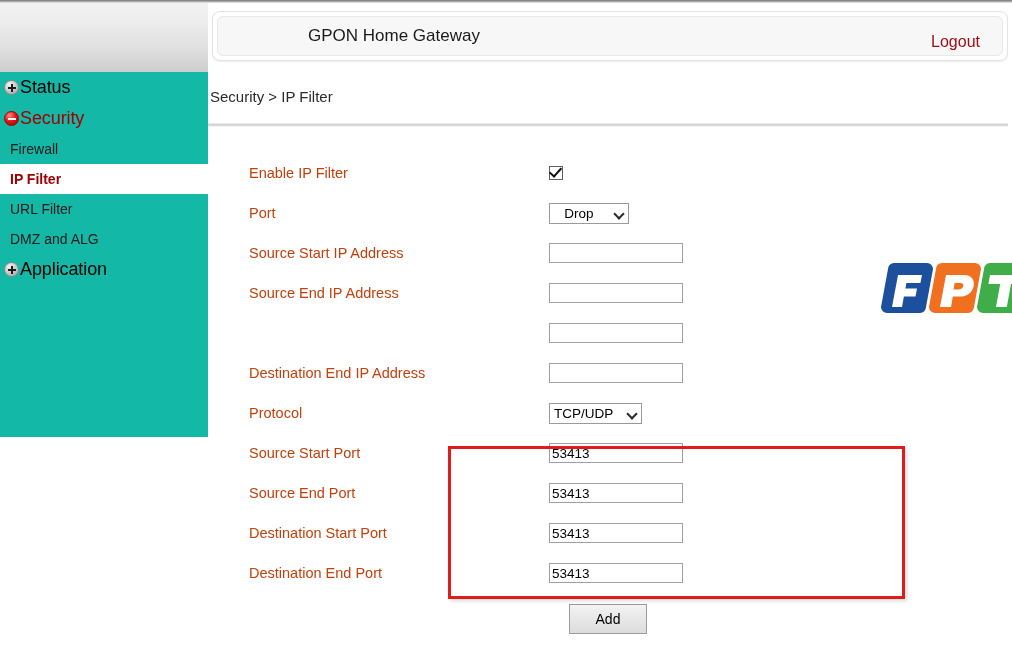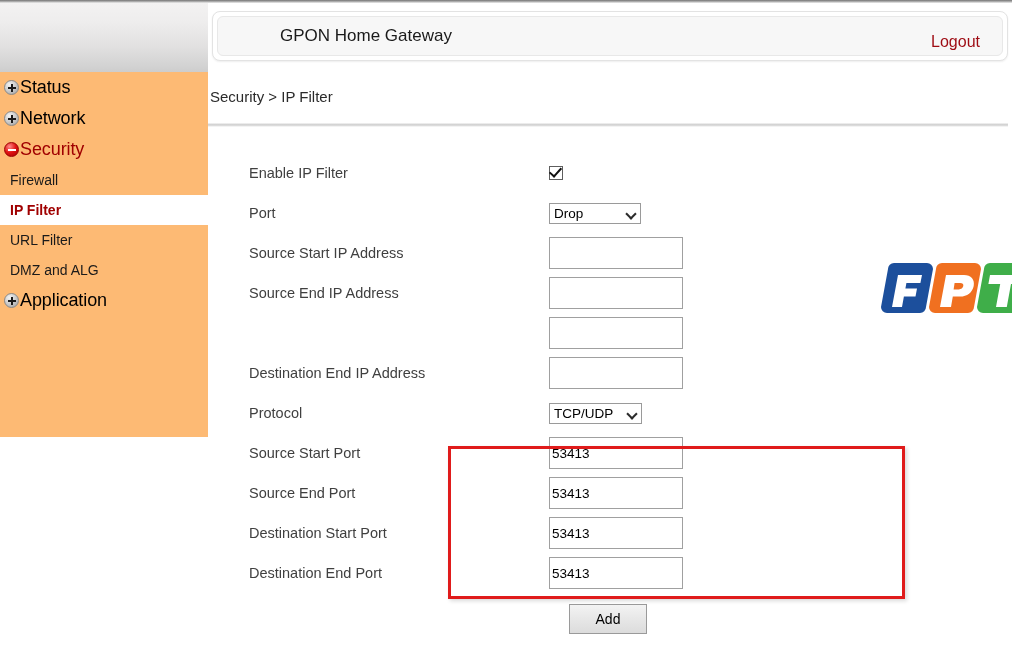--- a/index.html
+++ b/index.html
@@ -22,21 +22,21 @@
     width: 1012px; height: 3px;
     background: linear-gradient(to bottom, #7d7d7d 0px, #8e8e8e 1px, #c9c9c9 2px, #e8e8e8 3px);
   }
 
   
   .sidebar {
     position: absolute;
     left: 0; top: 3px;
     width: 208px;
     height: 434px;
-    background: #fdba74;
+    background: #14b8a6;
   }
   .sidebar-head {
     position: absolute;
     left: 0; top: 0;
     width: 208px; height: 69px;
     background: linear-gradient(to bottom, #f3f2f2 0%, #eeeded 28%, #e2e1e1 62%, #d2d2d2 92%, #cdcdcd 100%);
   }
   .sidebar-nav {
     position: absolute;
     left: 0; top: 69px;
@@ -131,20 +131,21 @@
     border-radius: 6px;
     box-sizing: border-box;
     display: flex;
     align-items: center;
     justify-content: space-between;
     padding: 0 22px 0 62px;
   }
   .app-title {
     font-size: 17px;
     color: #1a1a1a;
+    margin-left: 28px;
   }
   .logout-link {
     font-size: 16px;
     color: #9e0b13;
     cursor: pointer;
     margin-top: 12px;
   }
 
   .breadcrumb {
     position: absolute;
@@ -169,31 +170,31 @@
   .frow {
     position: relative;
     height: 40px;
     display: flex;
     align-items: center;
   }
   .flabel {
     position: absolute;
     left: 41px;
     font-size: 14.5px;
-    color: #404040;
+    color: #c2410c;
     white-space: nowrap;
   }
   .fctl {
     position: absolute;
     left: 341px;
   }
 
   input[type="text"].tin {
     width: 134px;
-    height: 32px;
+    height: 20px;
     box-sizing: border-box;
     border: 1px solid #a0a0a0;
     background: #ffffff;
     font-family: "Liberation Sans", sans-serif;
     font-size: 13.5px;
     color: #000000;
     padding: 0 2px;
     outline: none;
   }
 
@@ -236,21 +237,21 @@
   }
   .sel .chev::before {
     content: "";
     position: absolute;
     left: 1px; top: 2px;
     width: 6px; height: 6px;
     border: solid #2b2b2b;
     border-width: 0 0 2px 2px;
     transform: rotate(-45deg);
   }
-  .sel.mode { width: 92px; }
+  .sel.mode { width: 80px; text-align: center; }
   .sel.proto { width: 93px; }
 
   
   .redbox {
     position: absolute;
     left: 240px; top: 443px;
     width: 457px;
     height: 153px;
     border: 3px solid #e01b1b;
     box-sizing: border-box;
@@ -298,27 +299,20 @@
   <div class="sidebar-nav">
 
     <div class="nav-top">
       <span class="ic-toggle plus">
           <i class="bar-h"></i>
           <i class="bar-v"></i>
         </span>
       <span class="nav-label">Status</span>
     </div>
 
-    <div class="nav-top">
-      <span class="ic-toggle plus">
-          <i class="bar-h"></i>
-          <i class="bar-v"></i>
-        </span>
-      <span class="nav-label">Network</span>
-    </div>
 
     <div class="nav-top expanded">
       <span class="ic-toggle minus">
           <i class="bar-h"></i>
         </span>
       <span class="nav-label">Security</span>
     </div>
 
     <div class="nav-sub">
       <span>Firewall</span>

